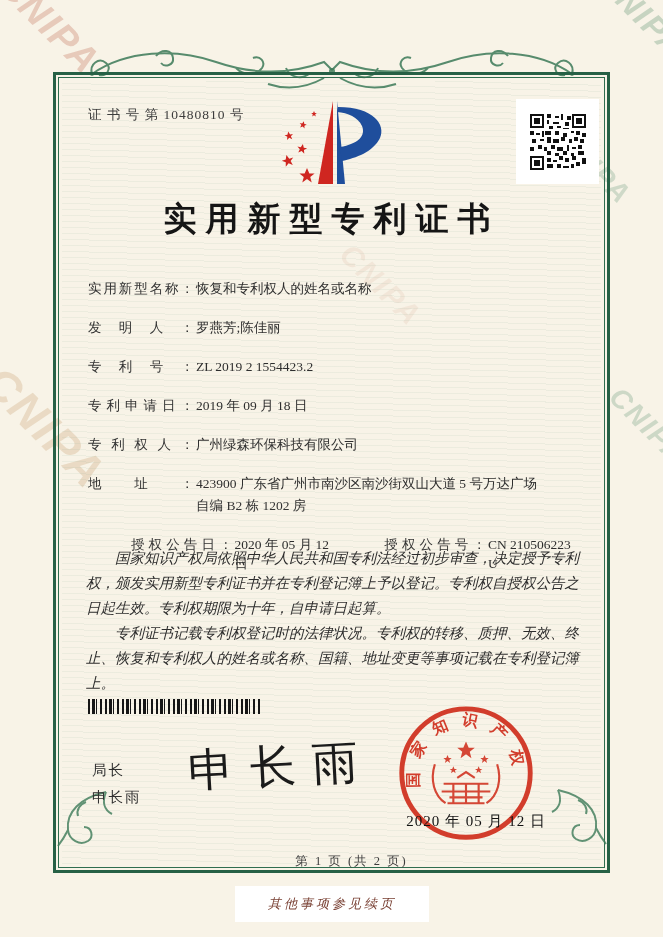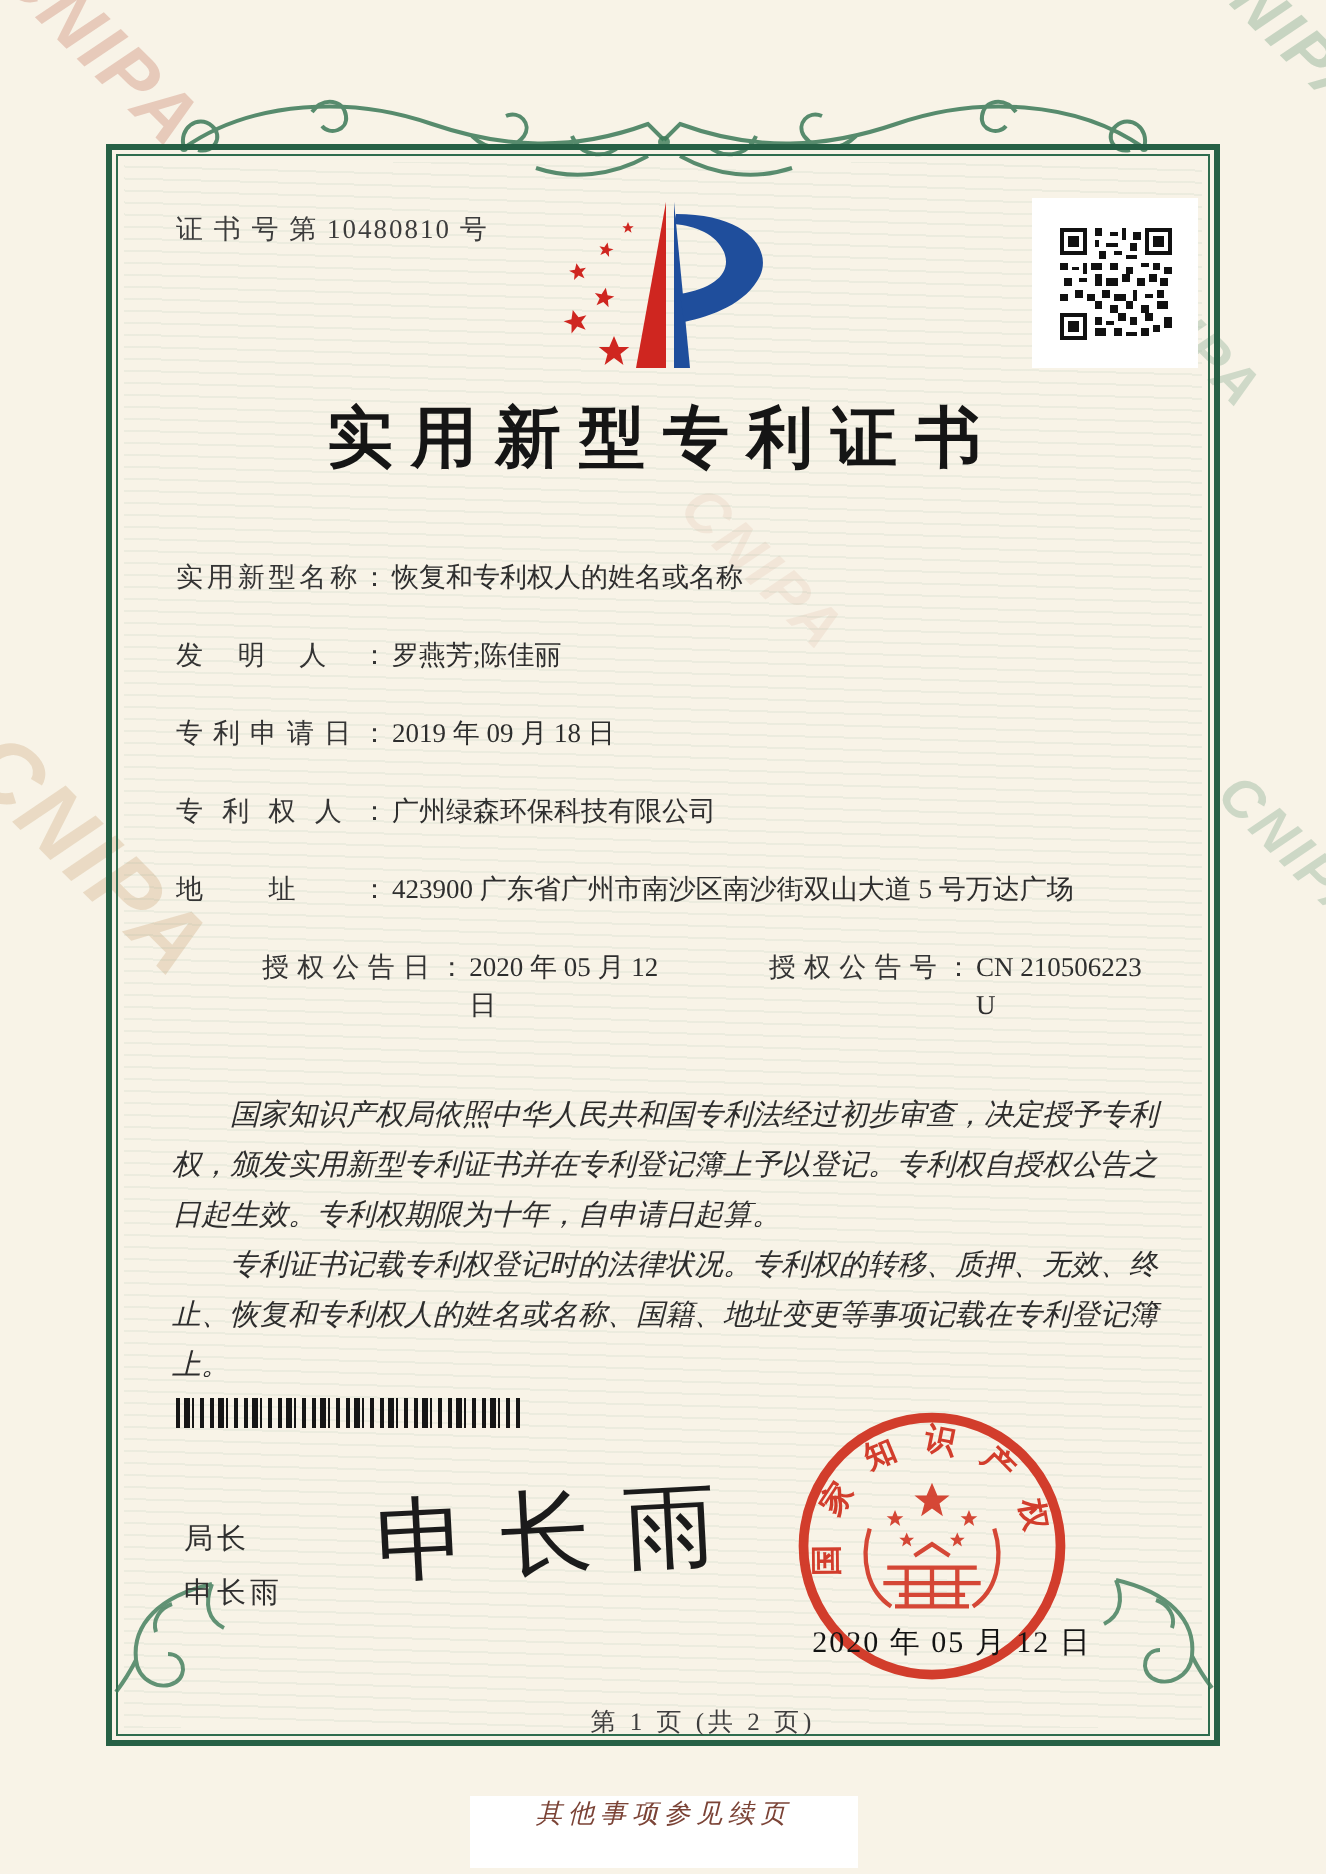--- a/index.html
+++ b/index.html
@@ -103,21 +103,21 @@
   .seal-date{
     position:absolute;left:405px;top:812px;width:142px;
     text-align:center;font-size:15px;color:#131313;letter-spacing:1px;
   }
   .page-no{
     position:absolute;left:0;top:853px;width:663px;
     text-align:center;font-size:12.5px;color:#3d3d3d;letter-spacing:2px;padding-left:20px;
   }
   .note-patch{
     position:absolute;left:235px;top:886px;width:194px;height:36px;
-    background:#ffffff;display:flex;justify-content:center;margin-top:12px;
+    background:#ffffff;display:flex;align-items:center;justify-content:center;
   }
   .note{
     font-size:13px;color:#7b4336;letter-spacing:3px;font-style:italic;
   }
 </style>
 </head>
 <body>
 
 <div class="page">
 
@@ -257,27 +257,31 @@
   <div class="title">实用新型专利证书</div>
 
   <div class="fields">
     <div class="field-row">
       <span class="flabel">实用新型名称：</span><span class="fvalue">恢复和专利权人的姓名或名称</span>
     </div>
     <div class="field-row">
       <span class="flabel">发明人：</span><span class="fvalue">罗燕芳;陈佳丽</span>
     </div>
     <div class="field-row">
+      <span class="flabel">专利号：</span><span class="fvalue">ZL 2019 2 1554423.2</span>
+    </div>
+    <div class="field-row">
       <span class="flabel">专利申请日：</span><span class="fvalue">2019 年 09 月 18 日</span>
     </div>
     <div class="field-row">
       <span class="flabel">专利权人：</span><span class="fvalue">广州绿森环保科技有限公司</span>
     </div>
     <div class="field-row">
       <span class="flabel">地址：</span><span class="fvalue">423900 广东省广州市南沙区南沙街双山大道 5 号万达广场</span>
+      <div class="addr2">自编 B2 栋 1202 房</div>
     </div>
     <div class="grant-row">
       <span class="flabel">授权公告日：</span>
         <span class="fvalue">2020 年 05 月 12 日</span>
       <span class="flabel grant-no-label">授权公告号：</span>
         <span class="fvalue">CN 210506223 U</span>
     </div>
   </div>
 
   <div class="paras">

